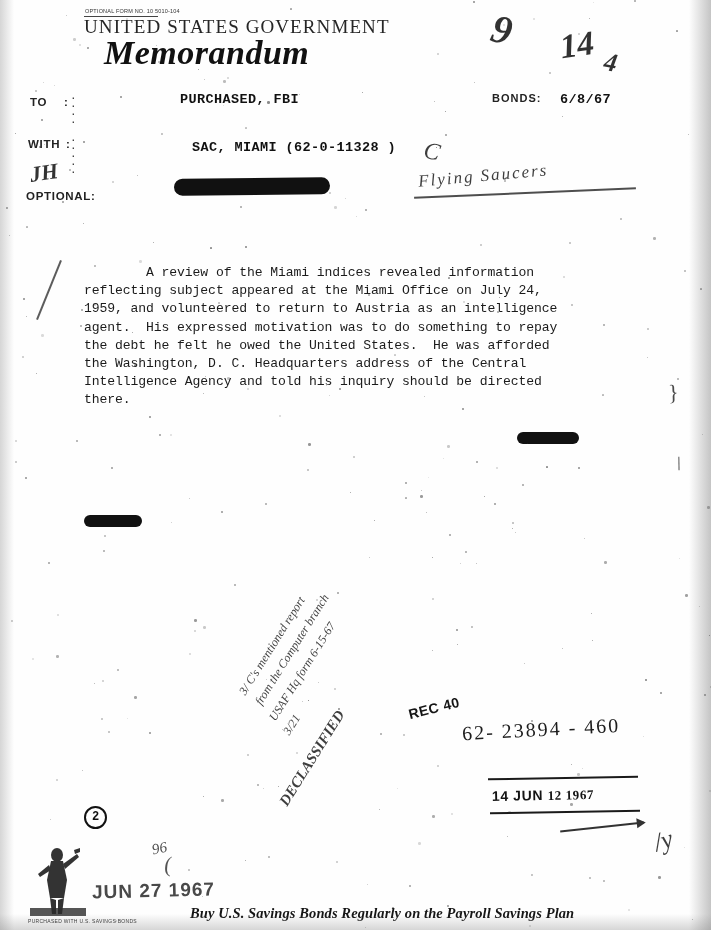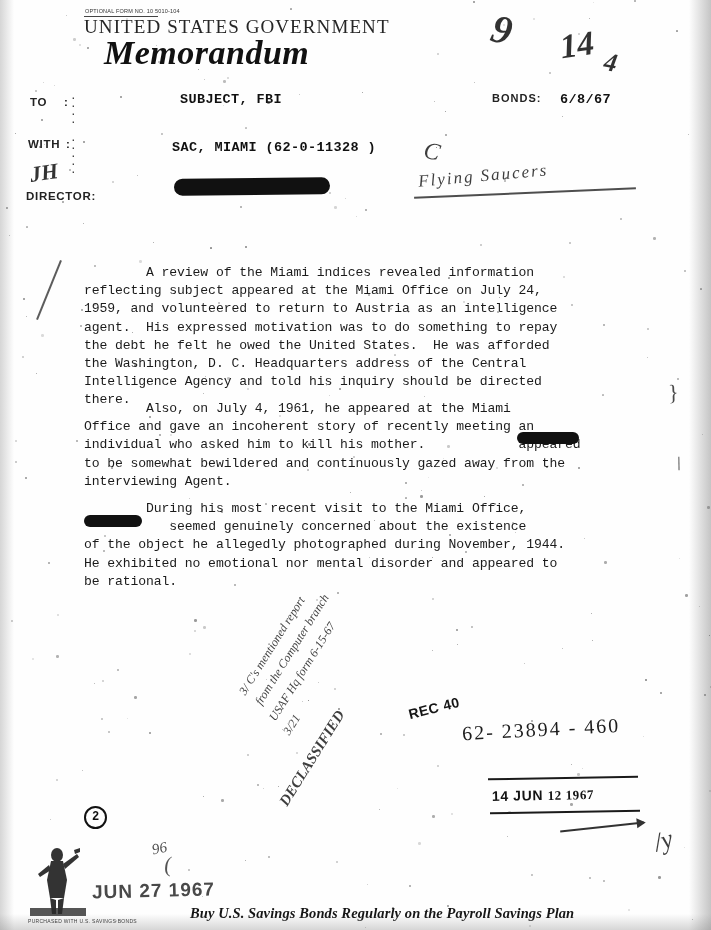--- a/index.html
+++ b/index.html
@@ -107,21 +107,21 @@
     color: #111;
     white-space: nowrap;
   }
   .to-lbl   { left: 30px;  top: 96px; }
   .to-colon { left: 64px;  top: 96px; }
   .from-lbl { left: 28px;  top: 138px; }
   .from-colon { left: 66px; top: 138px; }
   .subj-lbl { left: 26px;  top: 190px; }
 
   .to-val   { left: 180px; top: 92px; }
-  .from-val { left: 172px; top: 140px; }
+  .from-val { left: 192px; top: 140px; }
   .date-lbl {
     position: absolute;
     left: 492px; top: 92px;
     font-family: "Liberation Sans", sans-serif;
     font-size: 11px;
     font-weight: bold;
     letter-spacing: 1px;
     color: #222;
   }
   .date-val { left: 560px; top: 92px; }
@@ -453,54 +453,44 @@
 
 <div class="page">
 
   <div class="form-no">OPTIONAL FORM NO. 10  5010-104</div>
   <div class="form-no-rule"></div>
   <div class="gov-line">UNITED STATES GOVERNMENT</div>
   <div class="memo-title">Memorandum</div>
 
   <div class="lbl to-lbl">TO</div>
   <div class="lbl to-colon">:</div>
-  <div class="fieldtext to-val">SUBJECT, FBI</div>
+  <div class="fieldtext to-val">PURCHASED, FBI</div>
 
   <div class="lbl from-lbl">WITH</div>
   <div class="lbl from-colon">:</div>
   <div class="fieldtext from-val">SAC, MIAMI (62-0-11328 )</div>
 
-  <div class="lbl subj-lbl">DIRECTOR:</div>
+  <div class="lbl subj-lbl">OPTIONAL:</div>
   <div class="redaction redact-subject"></div>
 
   <div class="date-lbl">BONDS:</div>
   <div class="fieldtext date-val">6/8/67</div>
 
   <div class="colon-dots" style="top:92px;">.<br>.<br>.<br>.</div>
   <div class="colon-dots" style="top:134px;">.<br>.<br>.<br>.<br>.</div>
 
   <div class="body-block p1">        A review of the Miami indices revealed information
 reflecting subject appeared at the Miami Office on July 24,
 1959, and volunteered to return to Austria as an intelligence
 agent.  His expressed motivation was to do something to repay
 the debt he felt he owed the United States.  He was afforded
 the Washington, D. C. Headquarters address of the Central
 Intelligence Agency and told his inquiry should be directed
 there.</div>
-  <div class="body-block p2">        Also, on July 4, 1961, he appeared at the Miami
-Office and gave an incoherent story of recently meeting an
-individual who asked him to kill his mother.            appeared
-to be somewhat bewildered and continuously gazed away from the
-interviewing Agent.</div>
   <div class="redaction redact-b1"></div>
-  <div class="body-block p3">        During his most recent visit to the Miami Office,
-           seemed genuinely concerned about the existence
-of the object he allegedly photographed during November, 1944.
-He exhibited no emotional nor mental disorder and appeared to
-be rational.</div>
   <div class="redaction redact-b2"></div>
 
   <div class="circled-num">2</div>
   <div class="savings-line">Buy U.S. Savings Bonds Regularly on the Payroll Savings Plan</div>
 
   <div class="rec-stamp">REC 40</div>
   <div class="file-number">62- 23894 - 460</div>
   <div class="stamp-rule-top"></div>
   <div class="date-stamp">
     <span>14 JUN</span>

